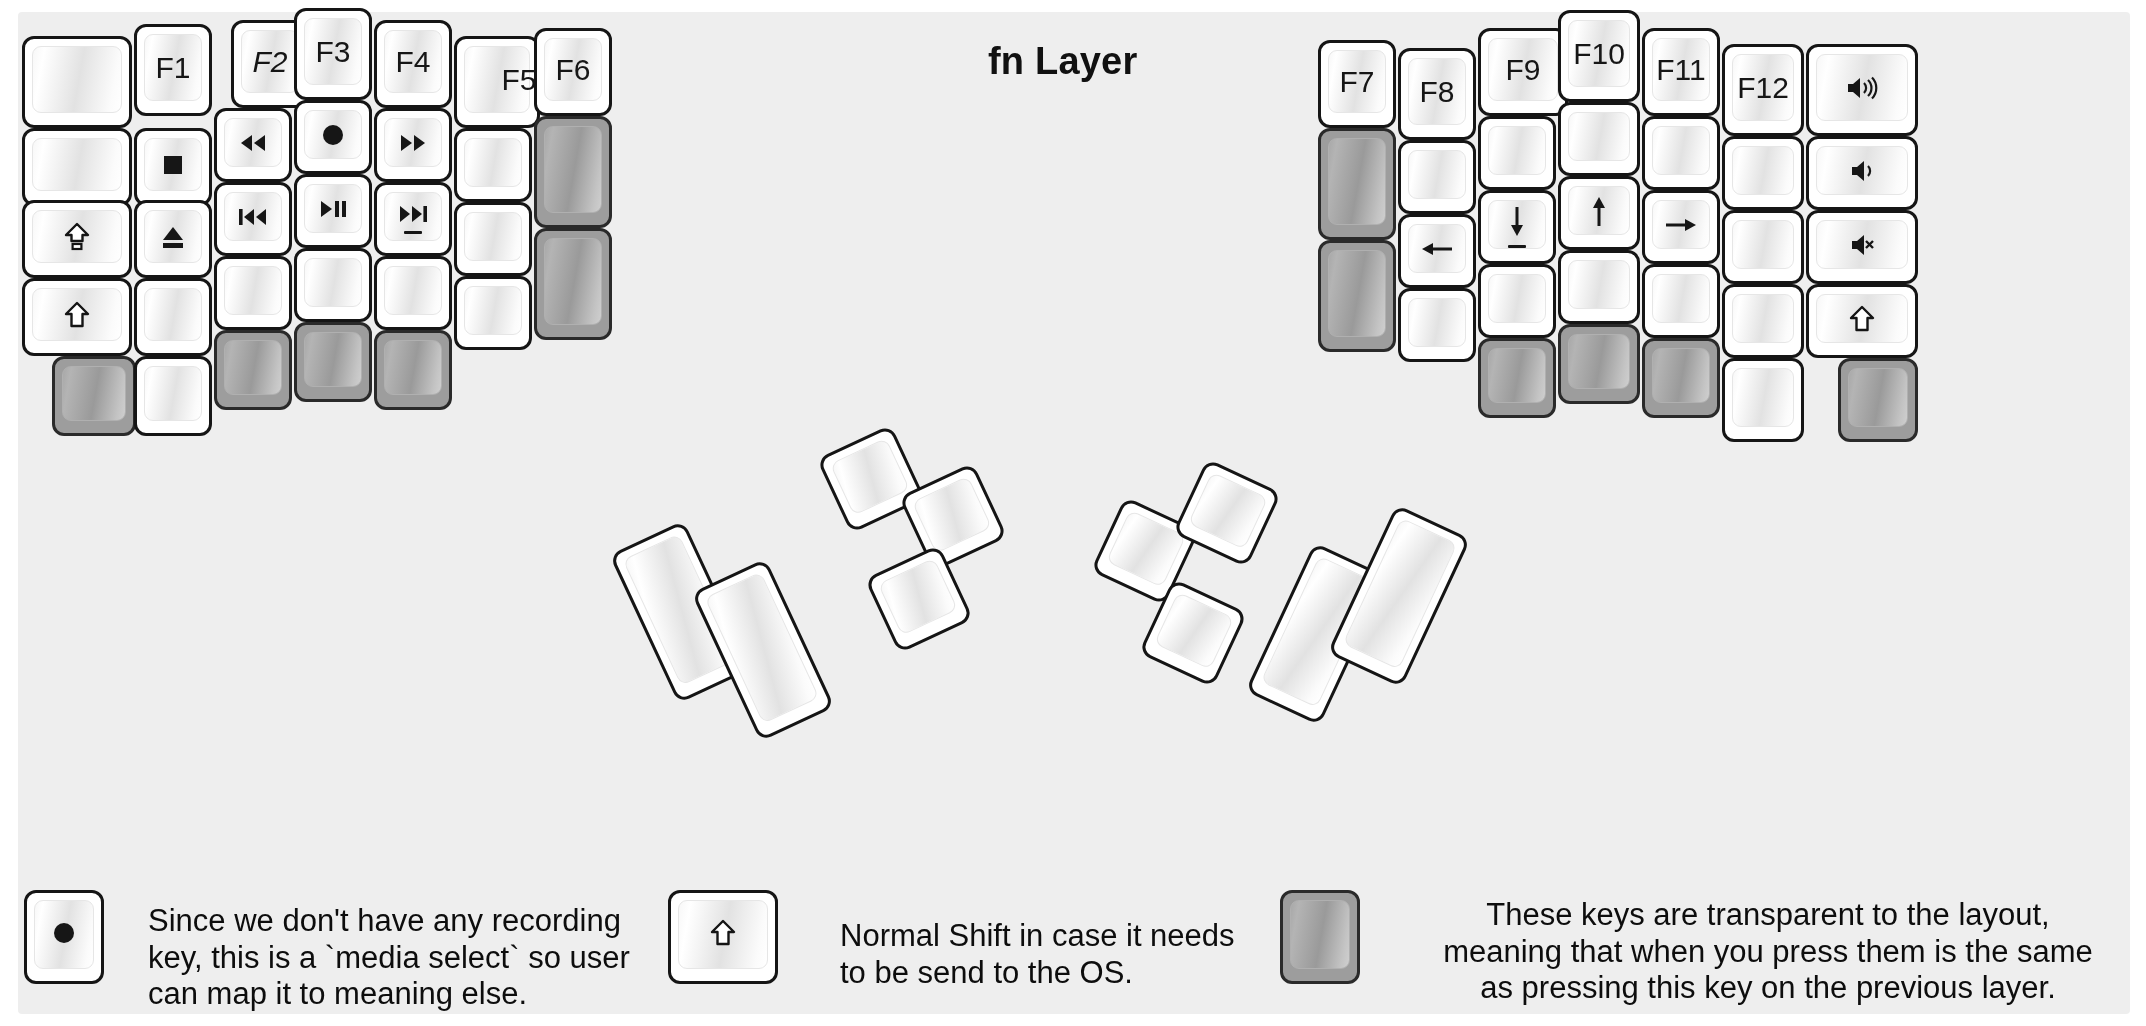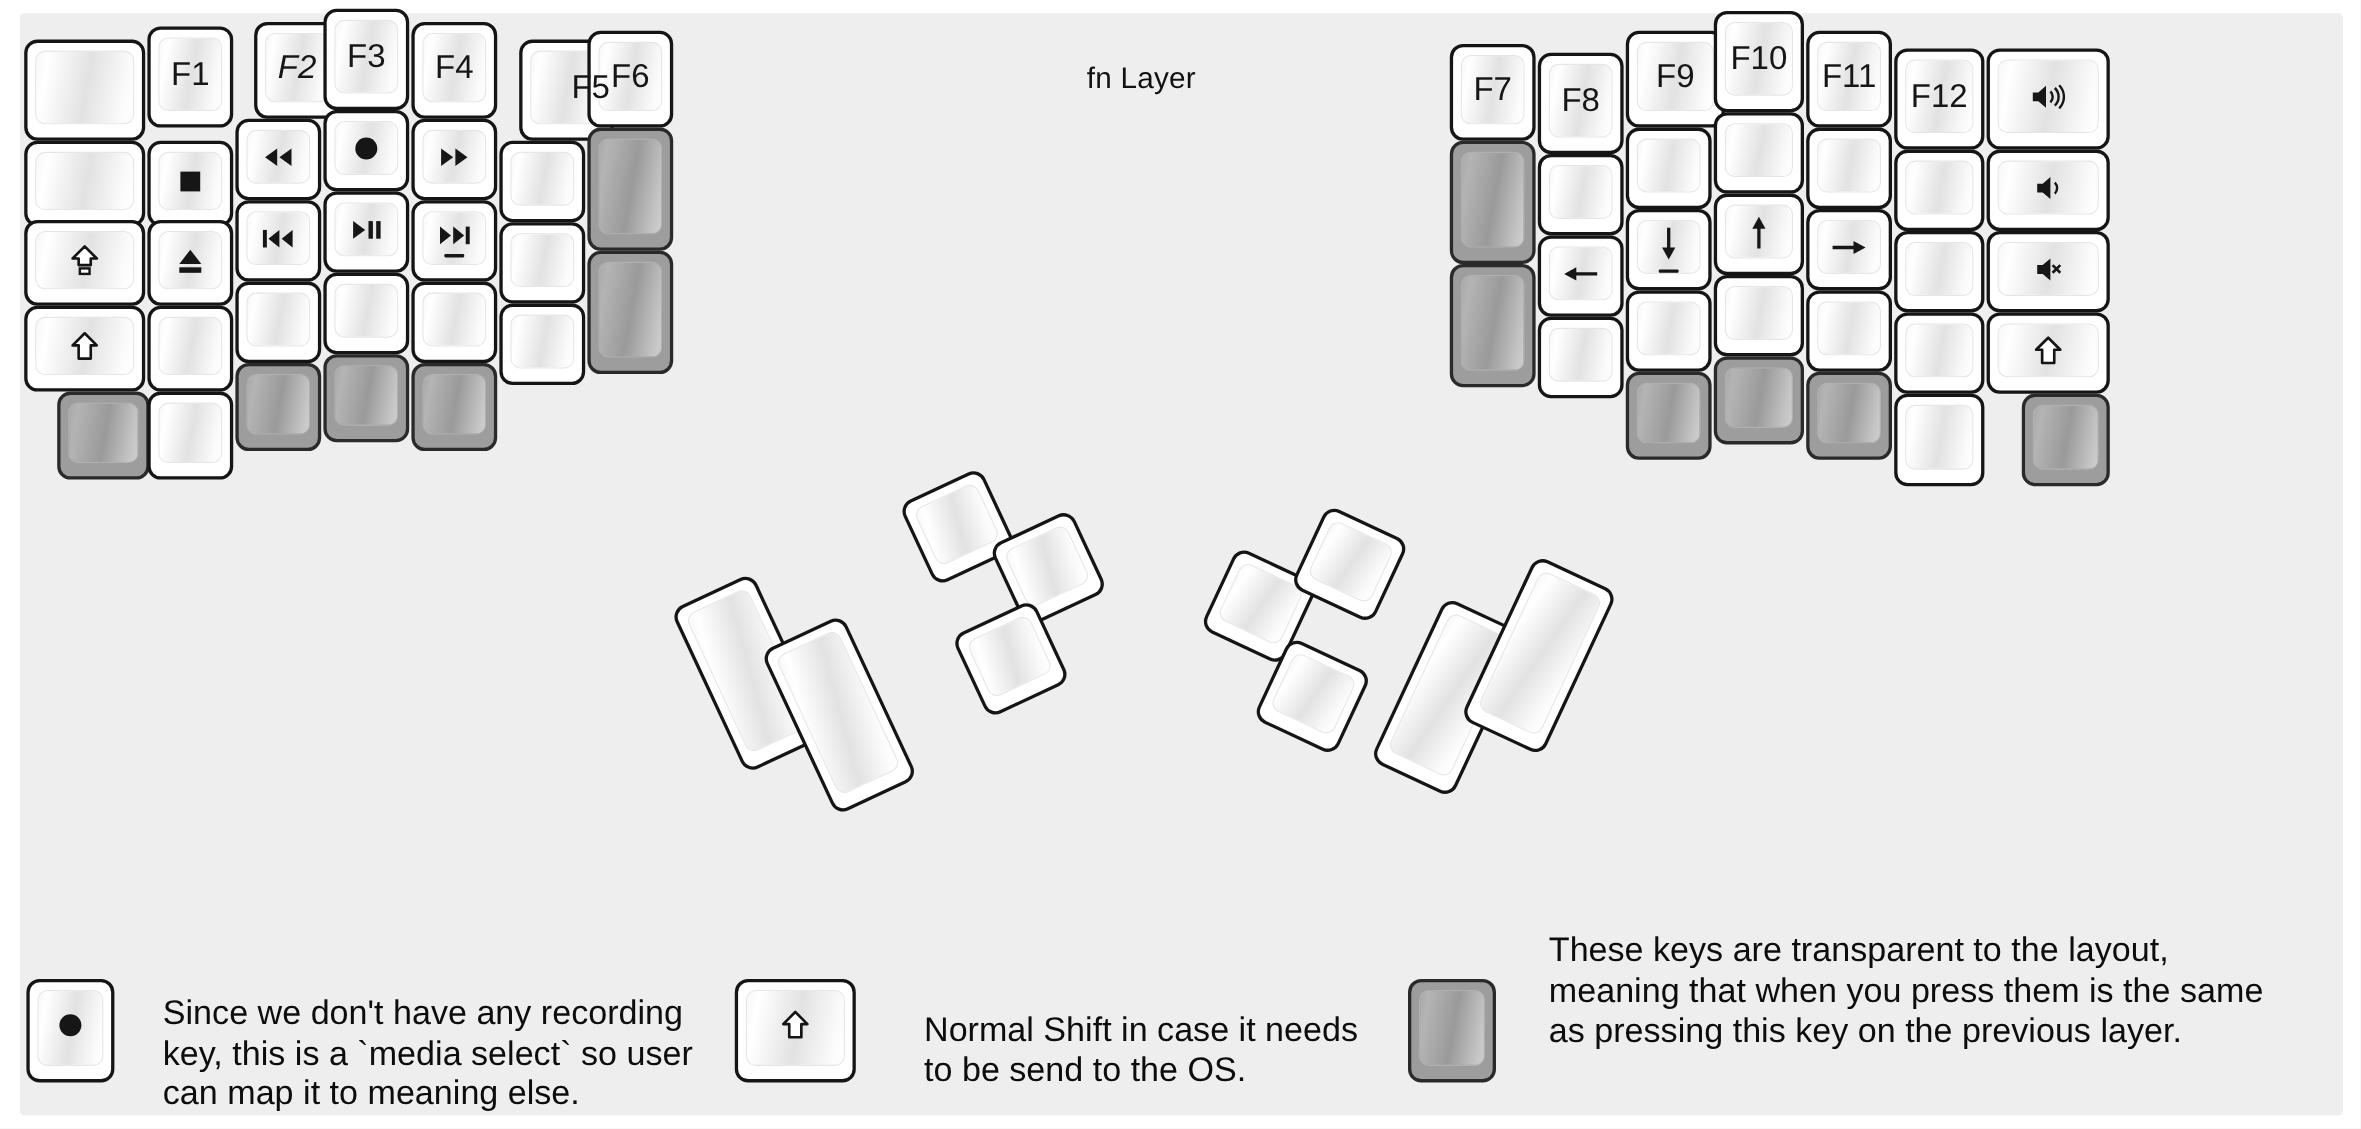--- a/index.html
+++ b/index.html
@@ -15,25 +15,26 @@
   
   .panel{
     position:absolute;left:18px;top:12px;
     width:2112px;height:1002px;
     background:#eeeeee;
     border-radius:4px;
   }
 
   .title{
     position:absolute;
-    left:988px;top:56px;
-    font-size:27px;
+    left:988px;top:40px;
+    font-size:38px;
     color:#111;
     letter-spacing:.2px;
     white-space:nowrap;
+    font-weight:bold;
   }
 
   
   .key{
     position:absolute;
     box-sizing:border-box;
     border:3px solid #151515;
     border-radius:12px;
     background:#ffffff;
     display:flex;align-items:center;justify-content:center;
@@ -278,21 +279,21 @@
     </div>
     <div class="key" style="left:374px;top:256px;width:78px;height:74px;">
       <span class="cap"></span>
       <span class="lbl"></span>
     </div>
     <div class="key trans" style="left:374px;top:330px;width:78px;height:80px;">
       <span class="cap"></span>
       <span class="lbl"></span>
     </div>
 
-    <div class="key" style="left:472px;top:36px;width:86px;height:92px;padding-left:44px;">
+    <div class="key" style="left:454px;top:36px;width:86px;height:92px;padding-left:44px;">
       <span class="cap"></span>
       <span class="lbl">F5</span>
     </div>
     <div class="key" style="left:454px;top:128px;width:78px;height:74px;">
       <span class="cap"></span>
       <span class="lbl"></span>
     </div>
     <div class="key" style="left:454px;top:202px;width:78px;height:74px;">
       <span class="cap"></span>
       <span class="lbl"></span>
@@ -585,18 +586,18 @@
       </div>
       <div class="legend-text" style="left:840px;top:918px;width:440px;">Normal Shift in case it needs
 to be send to the OS.</div>
     </div>
 
     <div class="legend-item" style="left:0;top:0;">
       <div class="legend-key trans" style="left:1280px;top:890px;width:80px;height:94px;">
         <span class="cap"></span>
         <span class="lbl"></span>
       </div>
-      <div class="legend-text" style="left:1408px;top:846px;width:720px;">These keys are transparent to the layout,
+      <div class="legend-text" style="left:1408px;top:897px;width:720px;text-align:center;">These keys are transparent to the layout,
 meaning that when you press them is the same
 as pressing this key on the previous layer.</div>
     </div>
   </div>
 </div>
 
 </body></html>

